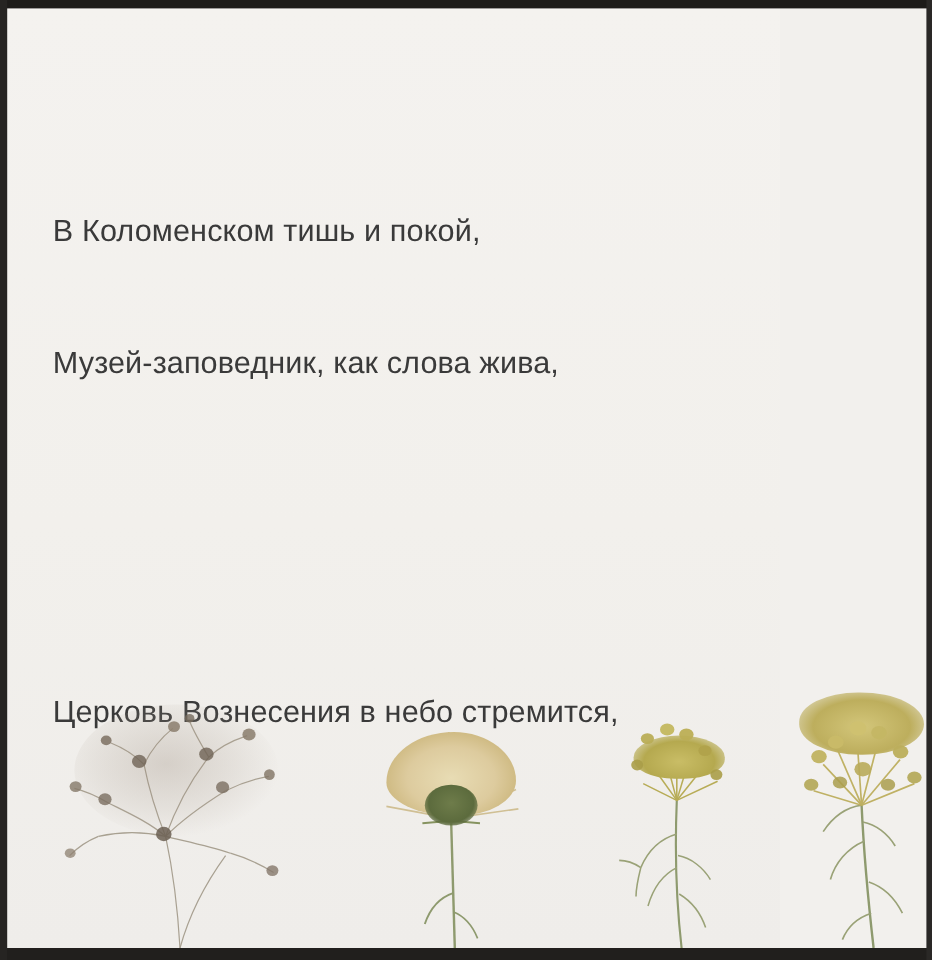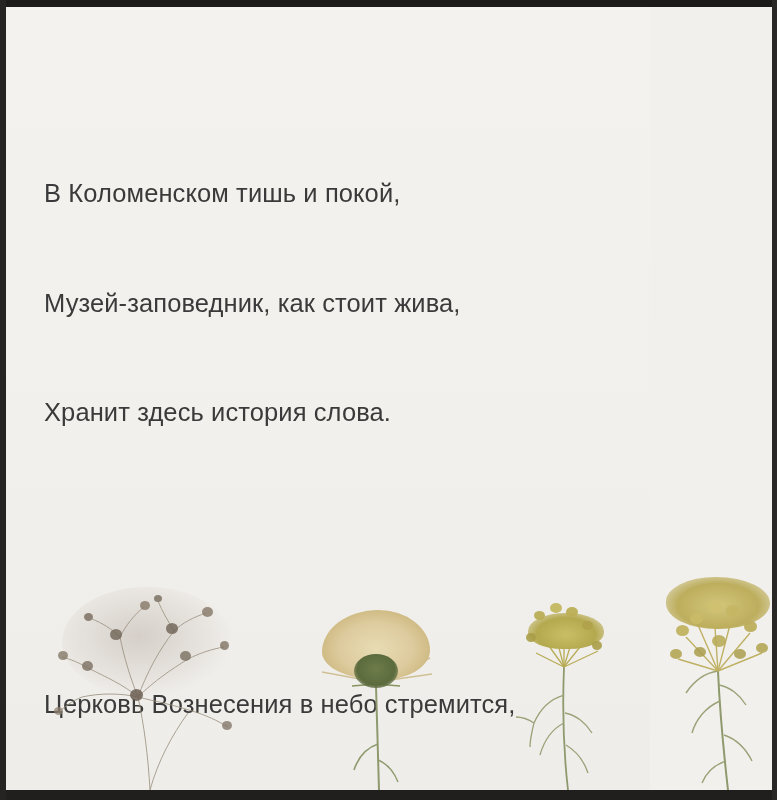--- a/index.html
+++ b/index.html
@@ -138,22 +138,21 @@
 </style>
 </head>
 <body>
 
 <div class="poster">
   <div class="paper">
 
     <div class="poem">
       <p class="stanza">
         <span class="line">В Коломенском тишь и покой,</span>
-        <span class="line">Музей-заповедник, как стоит жива,</span>
-        <span class="line">Хранит здесь история слова.</span>
+        <span class="line">Музей-заповедник, как слова жива,</span>
       </p>
       <p class="stanza">
         <span class="line">Церковь Вознесения в небо стремится,</span>
         
         
         
       </p>
       
     </div>
 

